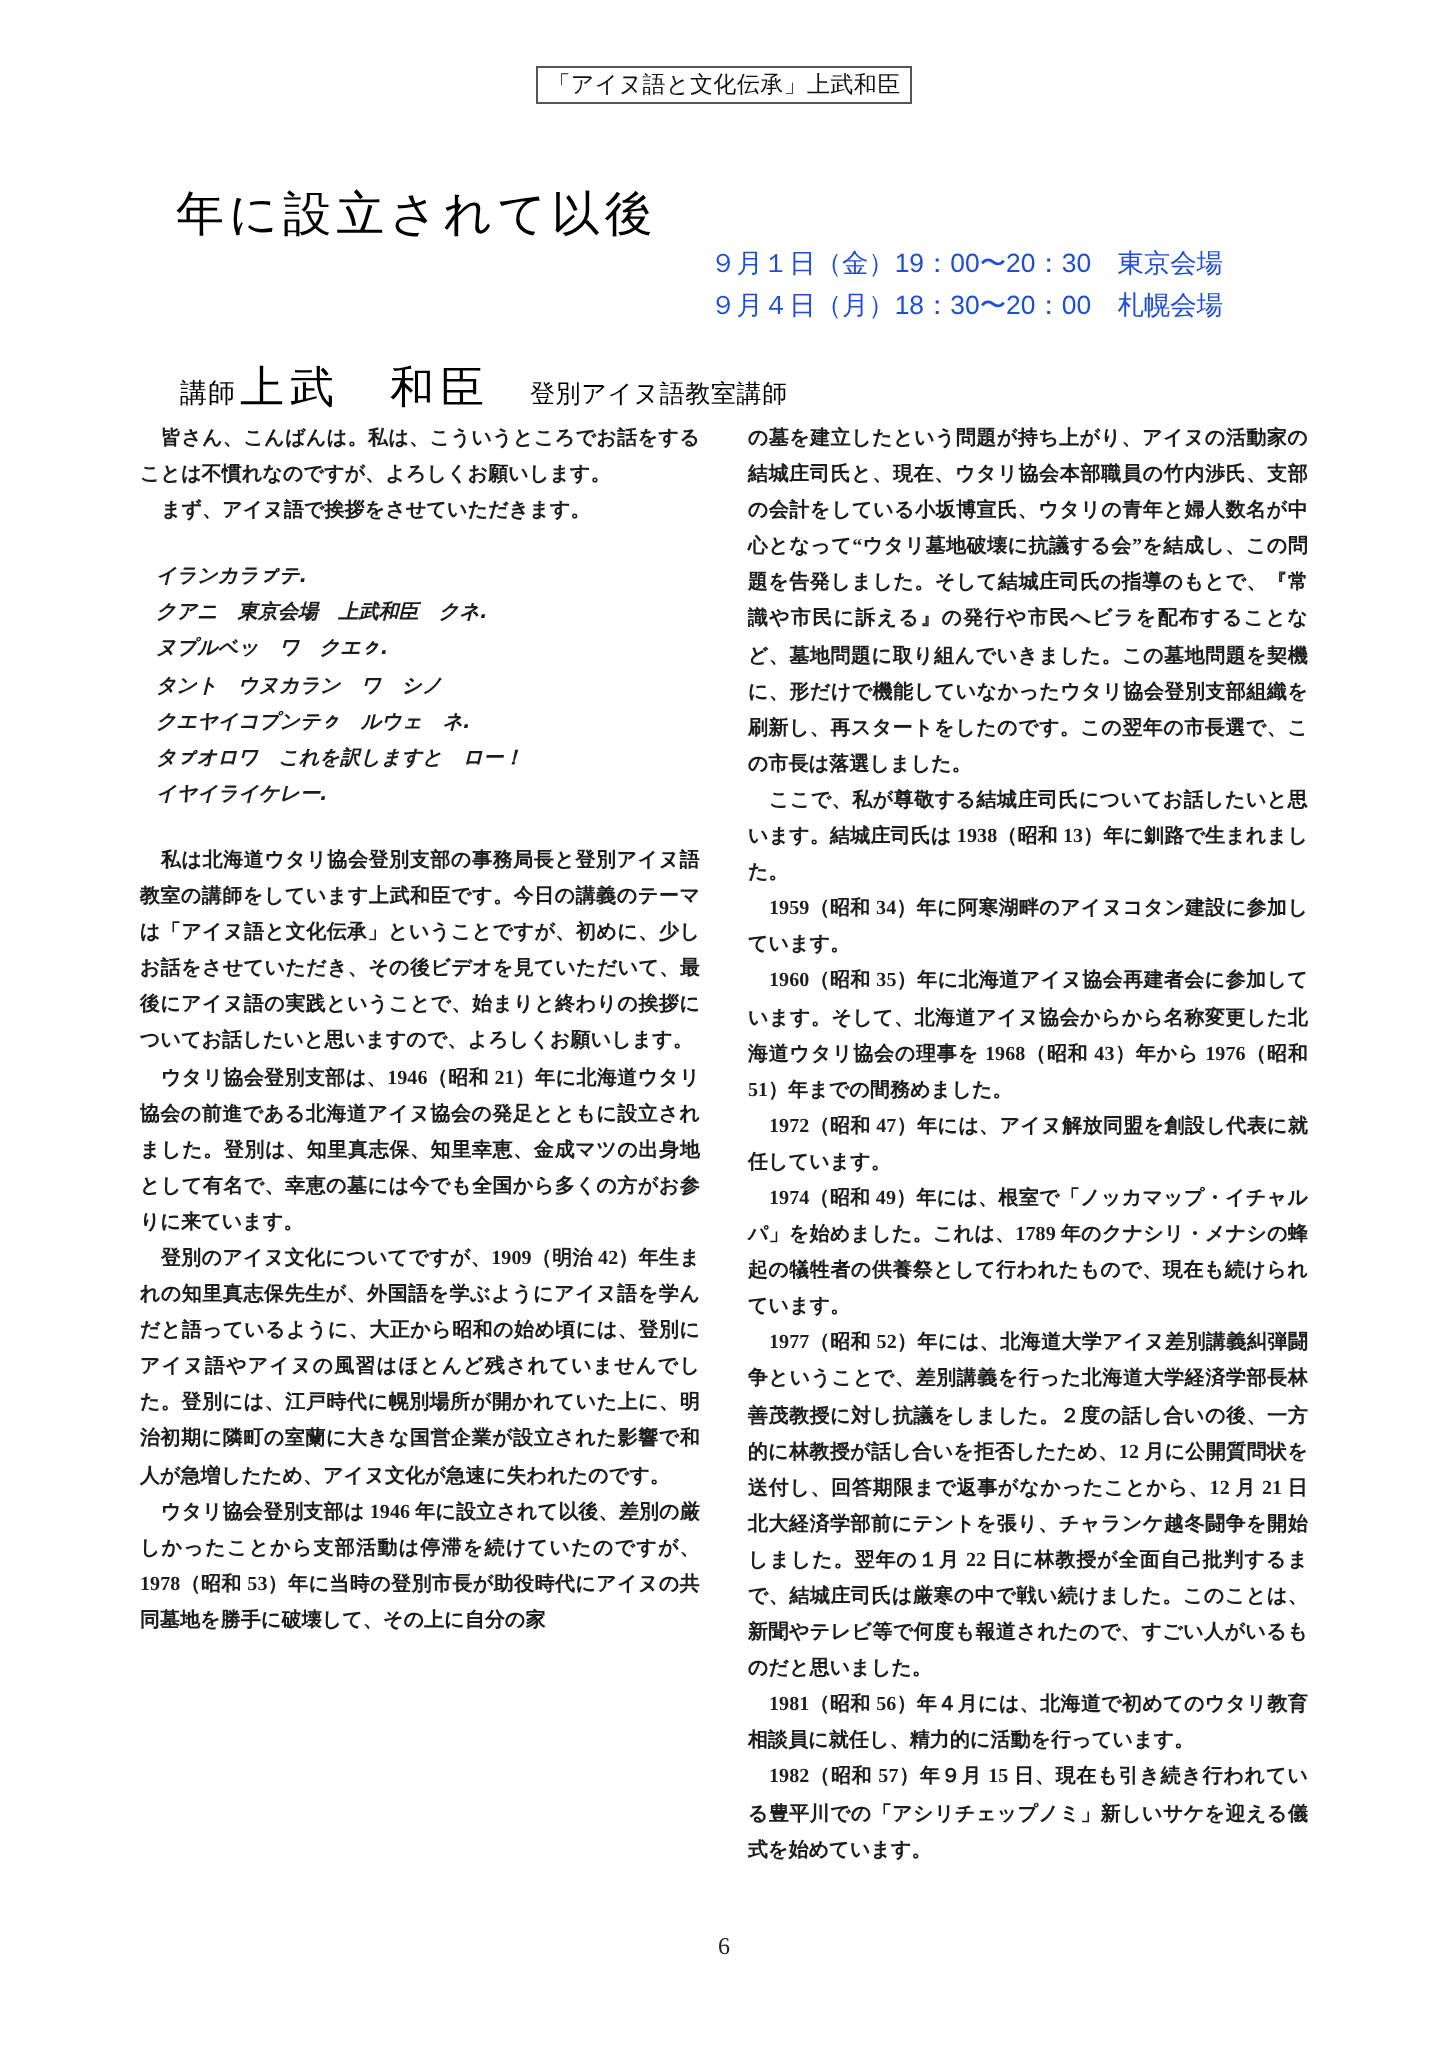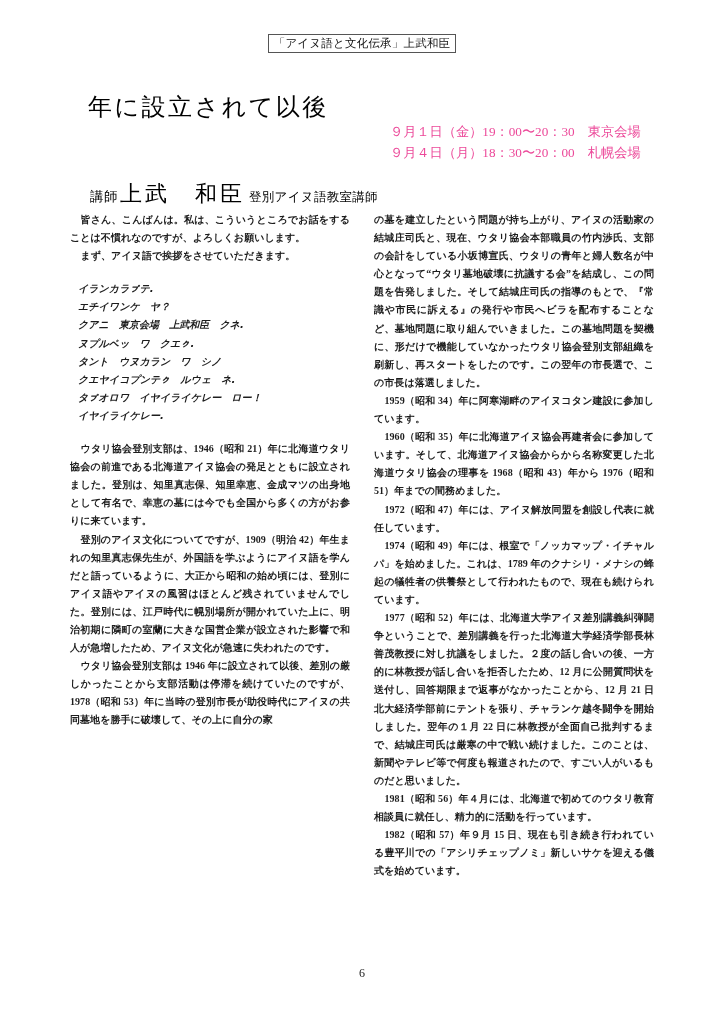--- a/index.html
+++ b/index.html
@@ -52,26 +52,25 @@
     font-size: 24px;
     letter-spacing: 2.5px;
     color: #000;
     white-space: nowrap;
   }
 
   .schedule {
     position: absolute;
     left: 355px;
     top: 121px;
-    font-family: Liberation Serif, serif;
+    font-family: Liberation Sans, sans-serif;
     font-size: 13.2px;
     line-height: 21px;
-    color: #ec4899;
+    color: #1d4ed8;
     white-space: nowrap;
-    margin-left: 35px;
   }
   .schedule .line { display: block; }
 
   .lecturer {
     position: absolute;
     left: 90px;
     top: 168px;
     white-space: nowrap;
     font-family: "DejaVu Sans", "Liberation Sans", sans-serif;
     color: #000;
@@ -84,21 +83,21 @@
     margin-top: 20px;
   }
   .lect-name {
     font-size: 22px;
     letter-spacing: 3px;
     margin-left: 2px;
   }
   .lect-role {
     font-size: 12.5px;
     letter-spacing: 0.3px;
-    margin-left: 4px;
+    margin-left: 20px;
   }
 
   
   .columns {
     position: absolute;
     left: 70px;
     top: 211px;
     width: 584px;
     display: flex;
     gap: 24px;
@@ -170,36 +169,37 @@
   </div>
 
   <div class="columns">
 
     <div class="col">
       <p class="indent">皆さん、こんばんは。私は、こういうところでお話をすることは不慣れなのですが、よろしくお願いします。</p>
       <p class="indent">まず、アイヌ語で挨拶をさせていただきます。</p>
 
       <p class="ainu">
         <span>イランカラㇷ゚テ.</span>
-        <span>エチイワンケ　ヤ？</span>
         <span>クアニ　東京会場　上武和臣　クネ.</span>
         <span>ヌプルベッ　ワ　クエㇰ.</span>
         <span>タント　ウヌカラン　ワ　シノ</span>
         <span>クエヤイコプンテㇰ　ルウェ　ネ.</span>
-        <span>タㇷ゚オロワ　イヤイライケレー　ロー！</span>
+        <span>タㇷ゚オロワ　これを訳しますと　ロー！</span>
         <span>イヤイライケレー.</span>
       </p>
 
+      <p class="indent gap-before">私は北海道ウタリ協会登別支部の事務局長と登別アイヌ語教室の講師をしています上武和臣です。今日の講義のテーマは「アイヌ語と文化伝承」ということですが、初めに、少しお話をさせていただき、その後ビデオを見ていただいて、最後にアイヌ語の実践ということで、始まりと終わりの挨拶についてお話したいと思いますので、よろしくお願いします。</p>
       <p class="indent">ウタリ協会登別支部は、1946（昭和 21）年に北海道ウタリ協会の前進である北海道アイヌ協会の発足とともに設立されました。登別は、知里真志保、知里幸恵、金成マツの出身地として有名で、幸恵の墓には今でも全国から多くの方がお参りに来ています。</p>
       <p class="indent">登別のアイヌ文化についてですが、1909（明治 42）年生まれの知里真志保先生が、外国語を学ぶようにアイヌ語を学んだと語っているように、大正から昭和の始め頃には、登別にアイヌ語やアイヌの風習はほとんど残されていませんでした。登別には、江戸時代に幌別場所が開かれていた上に、明治初期に隣町の室蘭に大きな国営企業が設立された影響で和人が急増したため、アイヌ文化が急速に失われたのです。</p>
       <p class="indent">ウタリ協会登別支部は 1946 年に設立されて以後、差別の厳しかったことから支部活動は停滞を続けていたのですが、1978（昭和 53）年に当時の登別市長が助役時代にアイヌの共同墓地を勝手に破壊して、その上に自分の家</p>
     </div>
 
     <div class="col">
       <p class="noindent">の墓を建立したという問題が持ち上がり、アイヌの活動家の結城庄司氏と、現在、ウタリ協会本部職員の竹内渉氏、支部の会計をしている小坂博宣氏、ウタリの青年と婦人数名が中心となって“ウタリ墓地破壊に抗議する会”を結成し、この問題を告発しました。そして結城庄司氏の指導のもとで、『常識や市民に訴える』の発行や市民へビラを配布することなど、墓地問題に取り組んでいきました。この墓地問題を契機に、形だけで機能していなかったウタリ協会登別支部組織を刷新し、再スタートをしたのです。この翌年の市長選で、この市長は落選しました。</p>
+      <p class="indent">ここで、私が尊敬する結城庄司氏についてお話したいと思います。結城庄司氏は 1938（昭和 13）年に釧路で生まれました。</p>
       <p class="indent">1959（昭和 34）年に阿寒湖畔のアイヌコタン建設に参加しています。</p>
       <p class="indent">1960（昭和 35）年に北海道アイヌ協会再建者会に参加しています。そして、北海道アイヌ協会からから名称変更した北海道ウタリ協会の理事を 1968（昭和 43）年から 1976（昭和 51）年までの間務めました。</p>
       <p class="indent">1972（昭和 47）年には、アイヌ解放同盟を創設し代表に就任しています。</p>
       <p class="indent">1974（昭和 49）年には、根室で「ノッカマップ・イチャルパ」を始めました。これは、1789 年のクナシリ・メナシの蜂起の犠牲者の供養祭として行われたもので、現在も続けられています。</p>
       <p class="indent">1977（昭和 52）年には、北海道大学アイヌ差別講義糾弾闘争ということで、差別講義を行った北海道大学経済学部長林善茂教授に対し抗議をしました。２度の話し合いの後、一方的に林教授が話し合いを拒否したため、12 月に公開質問状を送付し、回答期限まで返事がなかったことから、12 月 21 日北大経済学部前にテントを張り、チャランケ越冬闘争を開始しました。翌年の１月 22 日に林教授が全面自己批判するまで、結城庄司氏は厳寒の中で戦い続けました。このことは、新聞やテレビ等で何度も報道されたので、すごい人がいるものだと思いました。</p>
       <p class="indent">1981（昭和 56）年４月には、北海道で初めてのウタリ教育相談員に就任し、精力的に活動を行っています。</p>
       <p class="indent">1982（昭和 57）年９月 15 日、現在も引き続き行われている豊平川での「アシリチェップノミ」新しいサケを迎える儀式を始めています。</p>
 
     </div>
 

